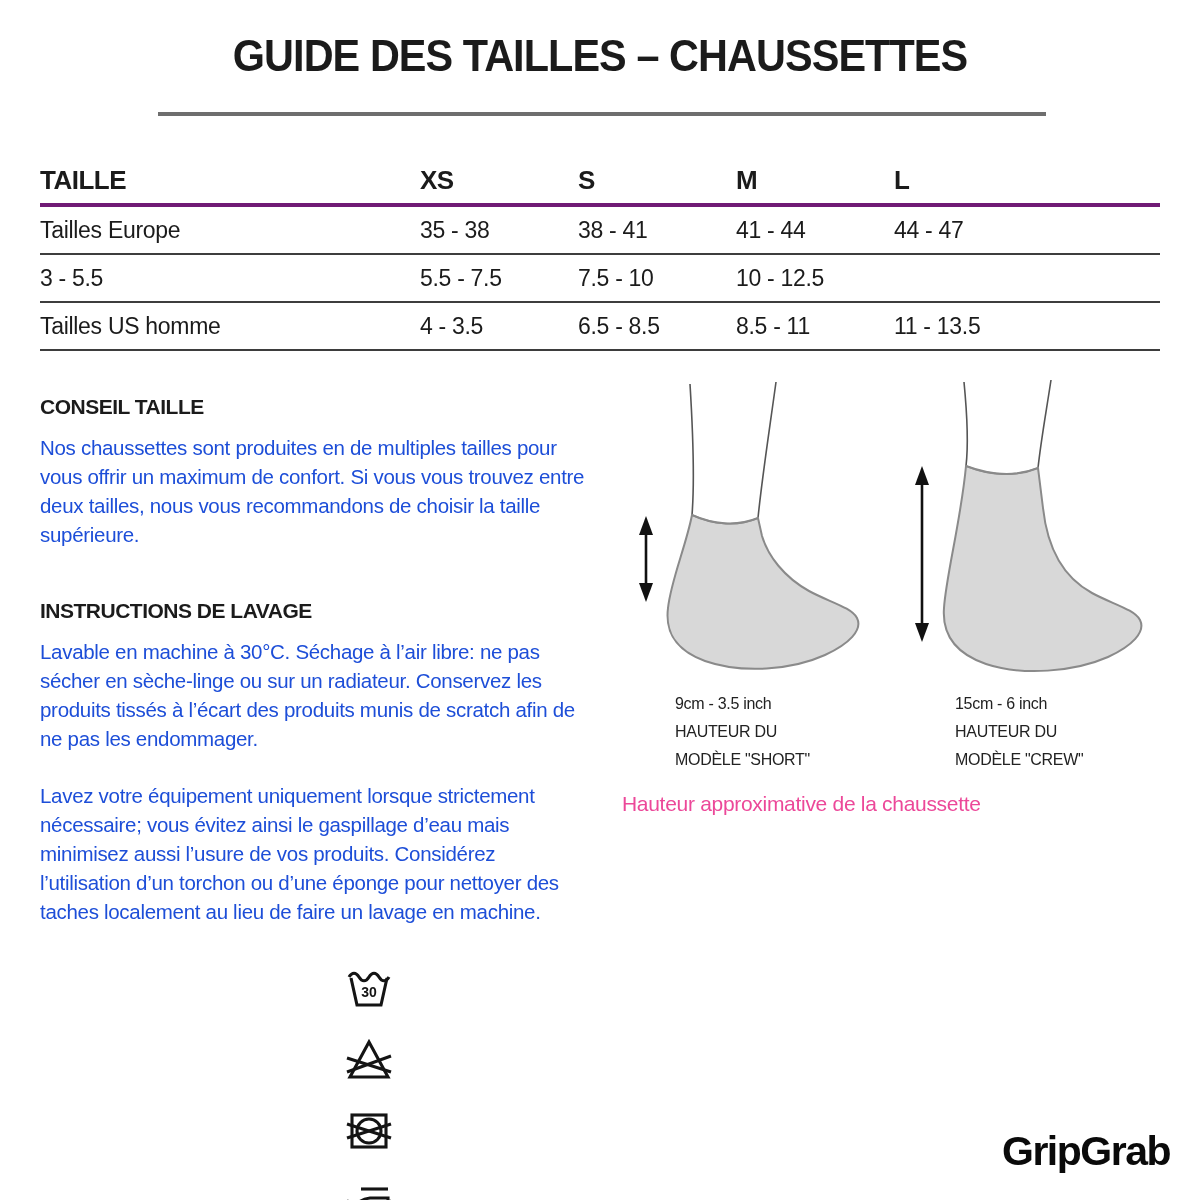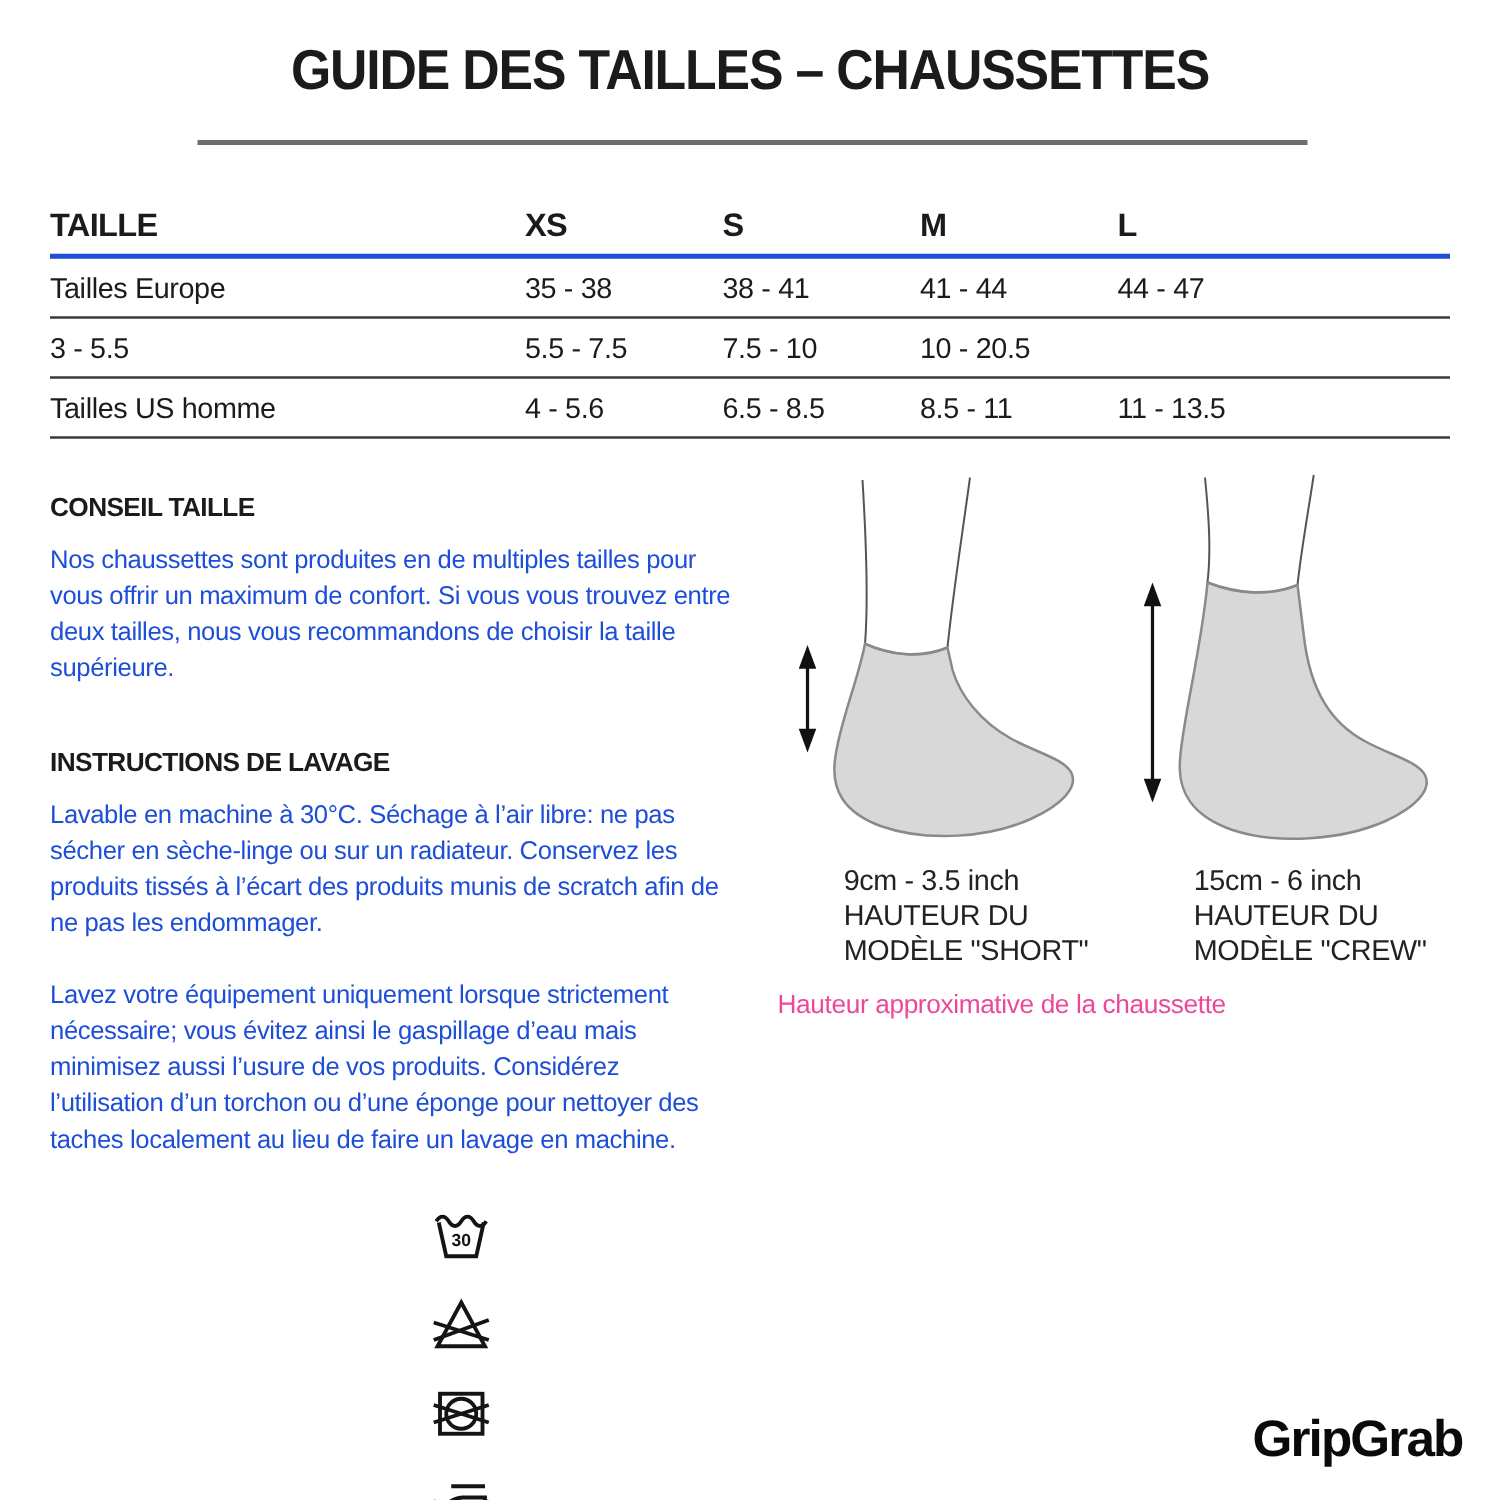--- a/index.html
+++ b/index.html
@@ -12,21 +12,21 @@
     position:absolute;top:30px;left:0;width:100%;margin:0;text-align:center;
     font-size:45px;font-weight:800;letter-spacing:-1px;transform:scaleX(.92);
   }
   .title-rule{position:absolute;top:112px;left:158px;width:888px;height:4px;background:#6e6e6e;}
   
   .size-table{position:absolute;top:157px;left:40px;width:1120px;}
   .t-row{
     display:grid;grid-template-columns:380px 158px 158px 158px 158px;
     align-items:center;height:46px;border-bottom:2px solid #3d3d3d;
   }
-  .t-row.header{border-bottom:4px solid #1d4ed8;}
+  .t-row.header{border-bottom:4px solid #701a75;}
   .t-row .cell{text-align:left;font-size:23px;letter-spacing:-.3px;font-weight:400;}
   .t-row .lbl{text-align:left;}
   .t-row.header .cell{font-size:26px;font-weight:800;letter-spacing:-.5px;}
   
   .left-col{position:absolute;left:40px;top:395px;width:560px;}
   .sec-h{margin:0 0 14px 0;font-size:21px;font-weight:800;letter-spacing:-.5px;}
   .para{margin:0;width:548px;font-size:20.5px;line-height:29px;letter-spacing:-.3px;color:#1d4ed8;}
   .lavage-h{margin-top:50px;}
   .para2{margin-top:28px;}
   .care-icons{margin:38px 0 0 98px;display:flex;gap:23px;align-items:center;flex-direction:column;}
@@ -35,21 +35,21 @@
   .wash-temp{font-size:14px;font-weight:700;fill:#141414;}
   
   .fig{position:absolute;}
   .fig-short{left:612px;top:378px;}
   .fig-crew{left:888px;top:378px;}
   .leg{fill:none;stroke:#555;stroke-width:1.6;}
   .sock{fill:#d8d8d8;stroke:#8a8a8a;stroke-width:2;}
   .cuff{fill:none;stroke:#8a8a8a;stroke-width:1.6;}
   .arrow-line{stroke:#111;stroke-width:2.6;}
   .arrow-head{fill:#111;}
-  .sock-label{position:absolute;font-size:23px;line-height:28px;letter-spacing:-.3px;color:#222;}
+  .sock-label{position:absolute;font-size:16px;line-height:28px;letter-spacing:-.3px;color:#222;}
   .lbl-short{left:675px;top:690px;}
   .lbl-crew{left:955px;top:690px;}
   .diagram-caption{position:absolute;left:622px;top:792px;font-size:21px;letter-spacing:-.3px;color:#ec4899;}
   
   .logo{position:absolute;left:1002px;top:1128px;font-size:41px;font-weight:700;letter-spacing:-1.5px;color:#0a0a0a;}
 </style>
 </head>
 <body>
 
 <div class="canvas">
@@ -69,25 +69,25 @@
       <div class="cell lbl">Tailles Europe</div>
       <div class="cell">35 - 38</div>
       <div class="cell">38 - 41</div>
       <div class="cell">41 - 44</div>
       <div class="cell">44 - 47</div>
     </div>
     <div class="t-row">
       <div class="cell">3 - 5.5</div>
       <div class="cell">5.5 - 7.5</div>
       <div class="cell">7.5 - 10</div>
-      <div class="cell">10 - 20.5</div>
+      <div class="cell">10 - 12.5</div>
     </div>
     <div class="t-row">
       <div class="cell lbl">Tailles US homme</div>
-      <div class="cell">4 - 5.6</div>
+      <div class="cell">4 - 3.5</div>
       <div class="cell">6.5 - 8.5</div>
       <div class="cell">8.5 - 11</div>
       <div class="cell">11 - 13.5</div>
     </div>
   </div>
 
   <div class="left-col">
     <h3 class="sec-h">CONSEIL TAILLE</h3>
     <p class="para">Nos chaussettes sont produites en de multiples tailles pour vous offrir un maximum de confort. Si vous vous trouvez entre deux tailles, nous vous recommandons de choisir la taille supérieure.</p>
 

